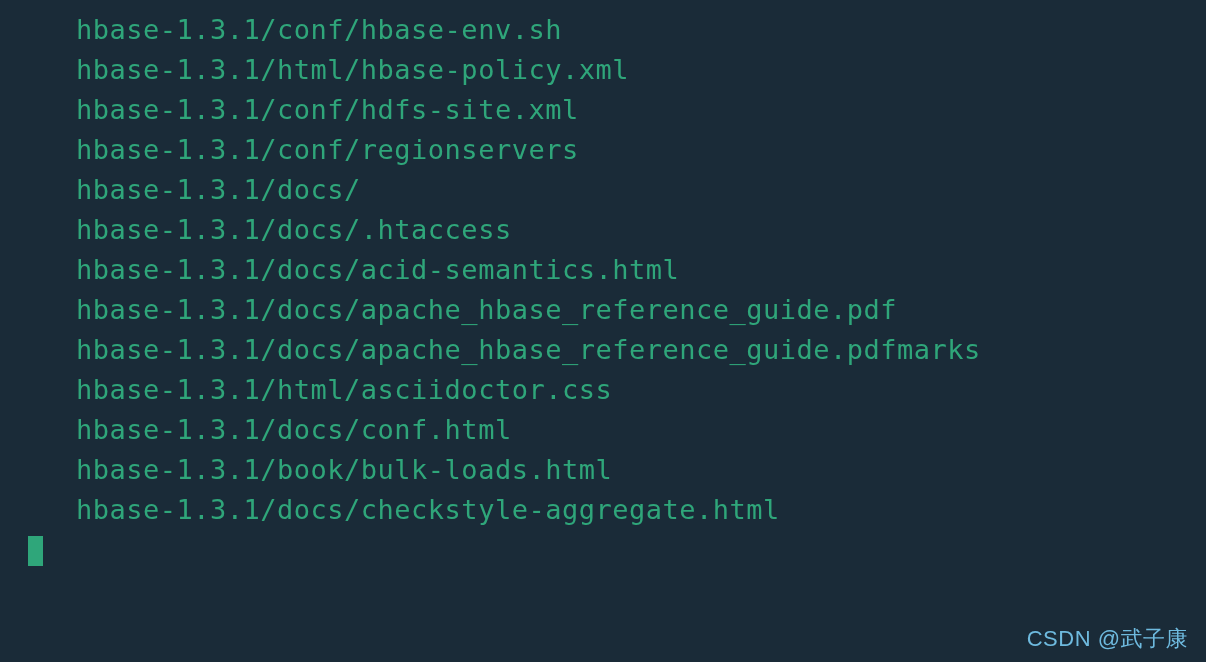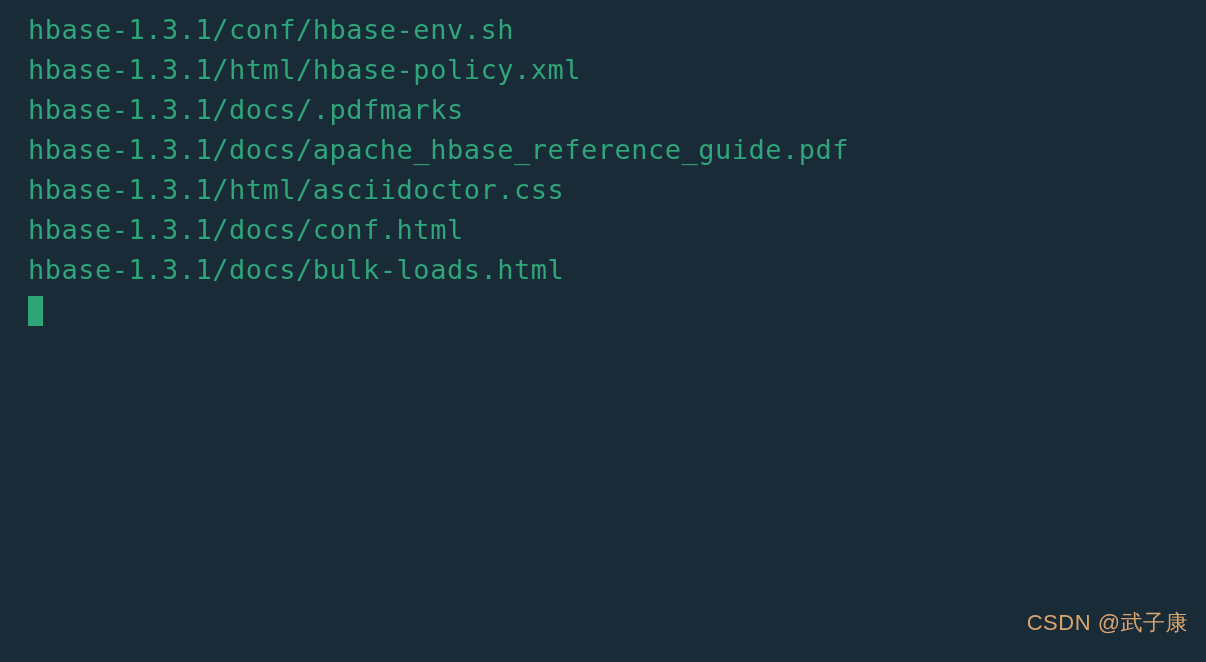--- a/index.html
+++ b/index.html
@@ -17,48 +17,55 @@
     height: 100%;
     padding: 10px 0 0 28px;
     position: relative;
   }
   .line {
     color: #2fa67a;
     font-size: 27px;
     line-height: 40px;
     white-space: pre;
     letter-spacing: 0.5px;
+    margin-left: 48px;
   }
   .cursor {
     display: inline-block;
     width: 15px;
     height: 30px;
     background: #2fa67a;
     margin-top: 6px;
     vertical-align: top;
   }
   .watermark {
     position: absolute;
     right: 18px;
-    bottom: 24px;
-    color: #fdba74;
+    bottom: 8px;
+    color: #7dd3fc;
     font-family: Arial, "PingFang SC", "Microsoft YaHei", sans-serif;
     font-size: 22px;
     opacity: 0.85;
     letter-spacing: 0.5px;
   }
 </style>
 </head>
 <body>
 
 <div class="terminal">
   <div class="line">hbase-1.3.1/conf/hbase-env.sh</div>
   <div class="line">hbase-1.3.1/html/hbase-policy.xml</div>
-  <div class="line">hbase-1.3.1/docs/.pdfmarks</div>
+  <div class="line">hbase-1.3.1/conf/hdfs-site.xml</div>
+  <div class="line">hbase-1.3.1/conf/regionservers</div>
+  <div class="line">hbase-1.3.1/docs/</div>
+  <div class="line">hbase-1.3.1/docs/.htaccess</div>
+  <div class="line">hbase-1.3.1/docs/acid-semantics.html</div>
   <div class="line">hbase-1.3.1/docs/apache_hbase_reference_guide.pdf</div>
+  <div class="line">hbase-1.3.1/docs/apache_hbase_reference_guide.pdfmarks</div>
   <div class="line">hbase-1.3.1/html/asciidoctor.css</div>
   <div class="line">hbase-1.3.1/docs/conf.html</div>
-  <div class="line">hbase-1.3.1/docs/bulk-loads.html</div>
+  <div class="line">hbase-1.3.1/book/bulk-loads.html</div>
+  <div class="line">hbase-1.3.1/docs/checkstyle-aggregate.html</div>
   <div>
     <span class="cursor"></span>
   </div>
   <div class="watermark">CSDN @武子康</div>
 </div>
 
 </body></html>

